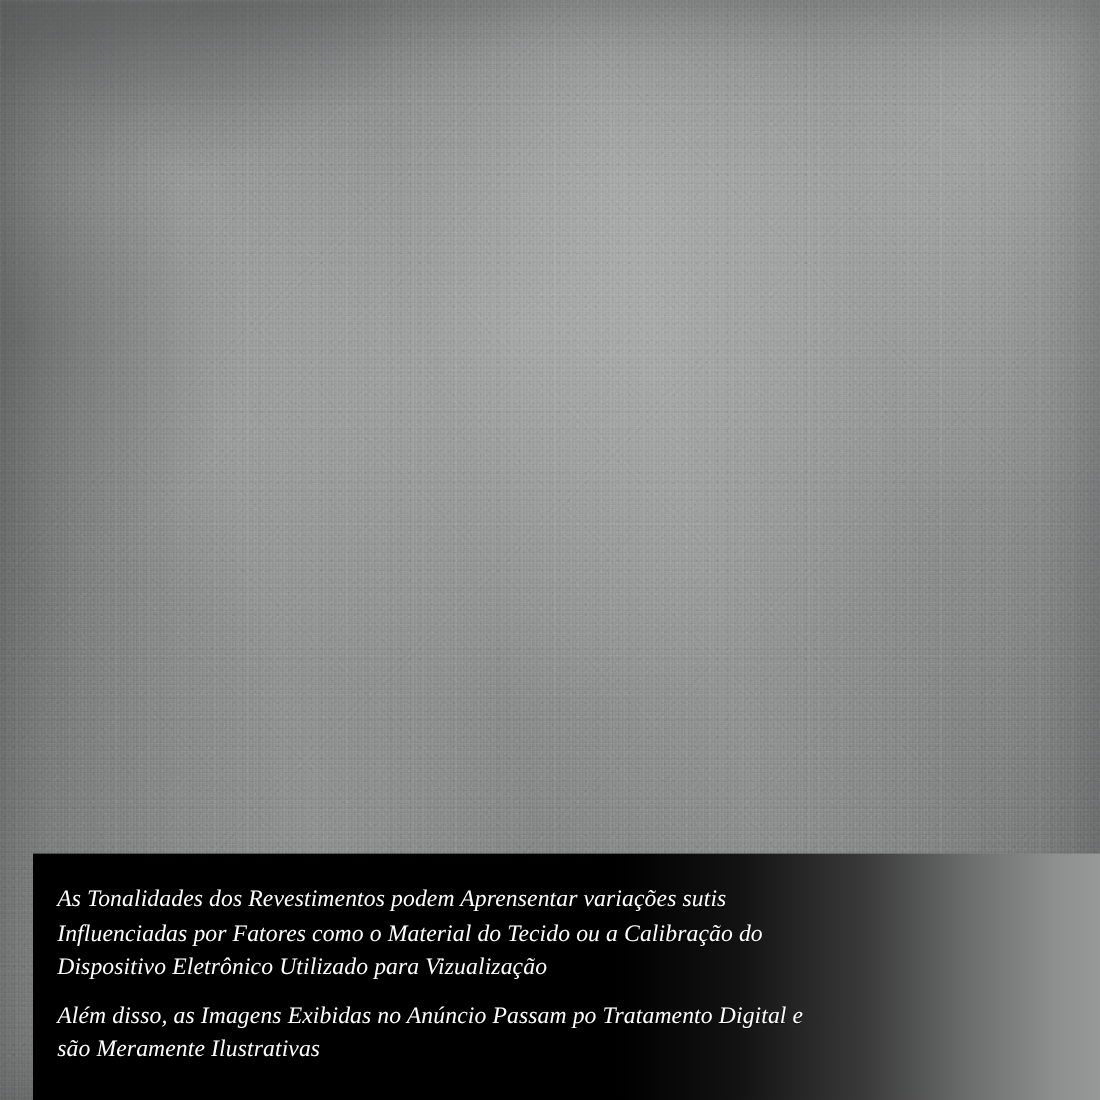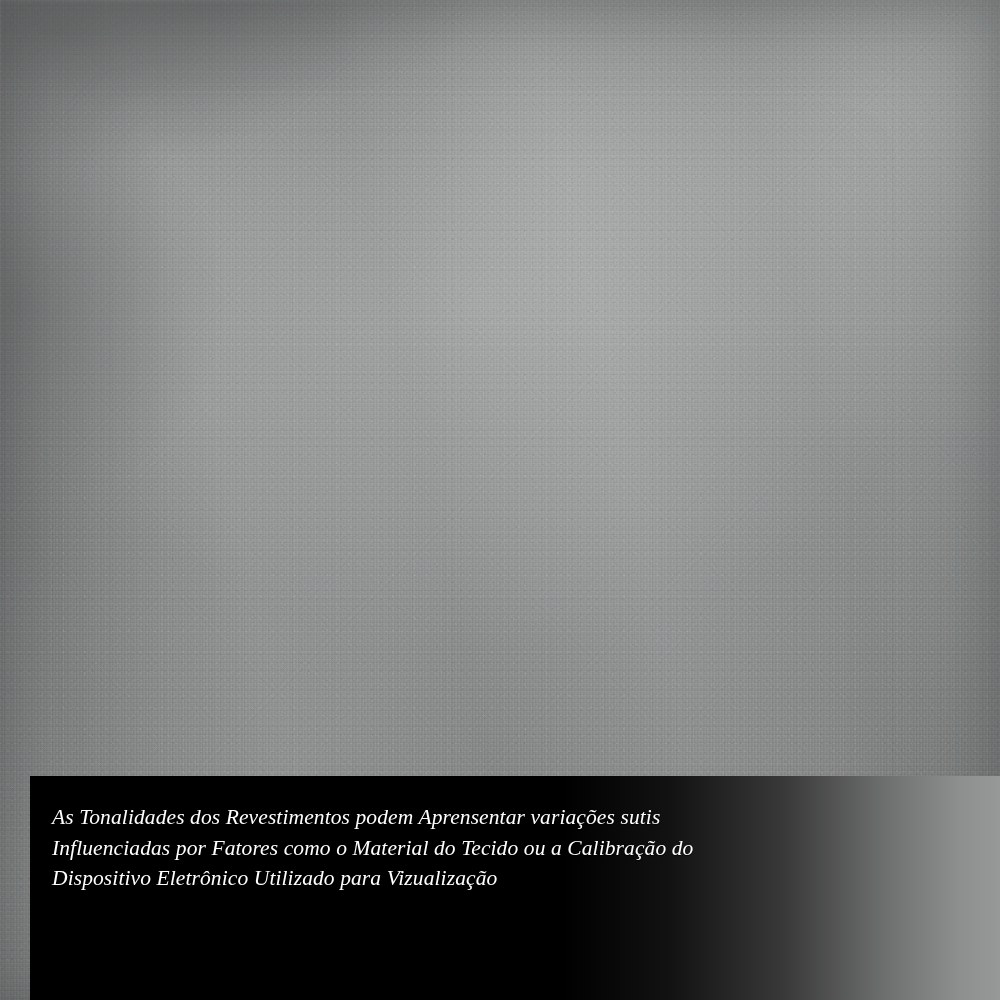--- a/index.html
+++ b/index.html
@@ -164,15 +164,17 @@
     <div class="fabric-weave"></div>
     <div class="fabric-noise"></div>
     <div class="fabric-crease"></div>
     <div class="fabric-vignette"></div>
   </div>
 
   <div id="disclaimer">
     <div class="disclaimer-block">As Tonalidades dos Revestimentos podem Aprensentar variações sutis
 Influenciadas por Fatores como o Material do Tecido ou a Calibração do
 Dispositivo Eletrônico Utilizado para Vizualização</div>
+    <div class="disclaimer-block">Além disso, as Imagens Exibidas no Anúncio Passam po Tratamento Digital e
+são Meramente Ilustrativas</div>
   </div>
 
 </div>
 
 </body></html>

